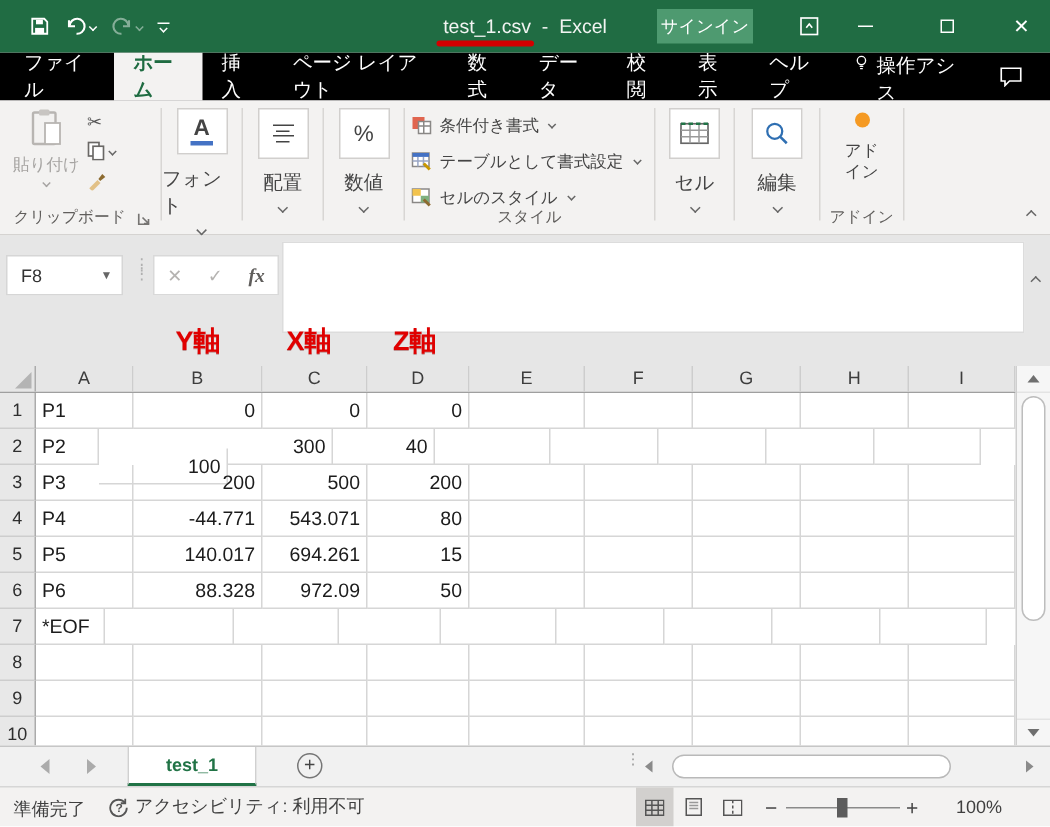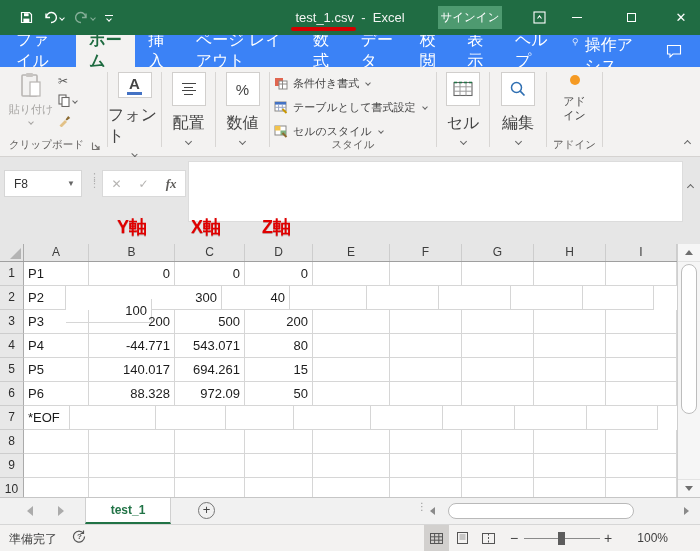--- a/index.html
+++ b/index.html
@@ -21,35 +21,35 @@
   .red-underline { position:absolute; left:291px; top:27px; width:65px; height:4px; background:#d40000; border-radius:2px; }
   .signin { position:absolute; left:438px; top:6px; width:64px; height:23px; background:#4e9a70; color:#fff; font-size:11.5px; display:flex; align-items:center; justify-content:center; }
   .wctl { position:absolute; top:0; height:35px; width:34px; display:flex; align-items:center; justify-content:center; color:#fff; }
   .ribopts { left:522px; }
   .wmin { left:560px; } .wmax { left:614px; } .wclose { left:664px; }
   .min-bar { width:10px; border-top:1.2px solid #fff; }
   .max-box { width:9px; height:9px; border:1.2px solid #fff; }
   .close-x { font-size:13px; line-height:1; }
 
   
-  .tabbar { height:32px; background:#3b82f6; display:flex; align-items:stretch; color:#fff; font-size:16px; }
+  .tabbar { height:32px; background:#000000; display:flex; align-items:stretch; color:#fff; font-size:13px; }
   .rtab { display:flex; align-items:center; padding:0 13px; cursor:default; }
   .rtab.active { background:#f3f2f1; color:#1e6b41; font-weight:bold; }
   .rtab.filetab { padding:0 16px; }
   .assist { display:flex; align-items:flex-start; gap:5px; padding:0 10px; }
   .tab-spacer { flex:1; }
   .feedback { display:flex; align-items:center; padding:0 18px; }
 
   
   .ribbon { position:relative; height:90px; background:#f3f2f1; border-bottom:1px solid #d5d3d1; font-size:11px; color:#444; }
   .gsep { position:absolute; top:5px; bottom:9px; width:1px; background:#d8d6d4; }
   .group { position:absolute; top:0; height:100%; }
   .cgroup { display:flex; flex-direction:column; align-items:center; padding-top:5px; }
   .bigbox { width:34px; height:34px; background:#fff; border:1px solid #d1cfcd; display:flex; align-items:center; justify-content:center; }
-  .cgroup .glabel { margin-top:7px; font-size:16px; color:#444;font-family:Liberation Serif, serif; }
+  .cgroup .glabel { margin-top:7px; font-size:13px; color:#444;font-family:Liberation Serif, serif; }
   .cgroup .chvrow { margin-top:5px; color:#666; }
   .grouplabel { position:absolute; bottom:4px; width:100%; text-align:center; font-size:10.5px; color:#605e5c; }
   .paste { position:absolute; left:8px; top:5px; width:46px; display:flex; flex-direction:column; align-items:center; color:#a6a4a2; }
   .paste .plabel { margin-top:3px; font-size:11px; }
   .clip-small { position:absolute; left:58px; top:6px; display:flex; flex-direction:column; gap:5px; }
   .clip-small .srowbtn { display:flex; align-items:center; gap:3px; height:15px; color:#4a4a4a; }
   .dlauncher { position:absolute; right:6px; bottom:5px; width:10px; height:10px; color:#767472; }
   .styles-rows { position:absolute; left:4px; top:4px; display:flex; flex-direction:column; }
   .srow { display:flex; align-items:center; gap:5px; height:24px; font-size:11px; color:#444; white-space:nowrap; }
   .srow .chv { color:#666; margin-left:2px; }
@@ -540,20 +540,21 @@
   </div>
 
   <div class="statusbar">
     <span class="st-ready">準備完了</span>
     <span class="st-acc">
       <svg width="14" height="14" viewBox="0 0 14 14">
           <path d="M11.5 4.5 a5.5 5.5 0 1 0 1 3" fill="none" stroke="#555" stroke-width="1.2"></path>
           <path d="M11.5 1.5 v3 h-3" fill="none" stroke="#555" stroke-width="1.2"></path>
           <text x="5" y="10" font-size="8" fill="#555" font-weight="bold">?</text>
         </svg>
+      <span>アクセシビリティ: 利用不可</span>
     </span>
     <div class="viewbtn vb1">
       <svg width="13" height="11" viewBox="0 0 13 11">
           <rect x="0.5" y="0.5" width="12" height="10" fill="none" stroke="#555" stroke-width="1"></rect>
           <path d="M0.5 3.8 h12 M0.5 7.2 h12 M4.6 0.5 v10 M8.8 0.5 v10" stroke="#555" stroke-width="1"></path>
         </svg>
     </div>
     <div class="viewbtn vb2">
       <svg width="13" height="12" viewBox="0 0 13 12">
           <rect x="1.5" y="0.5" width="10" height="11" fill="none" stroke="#555" stroke-width="1"></rect>

